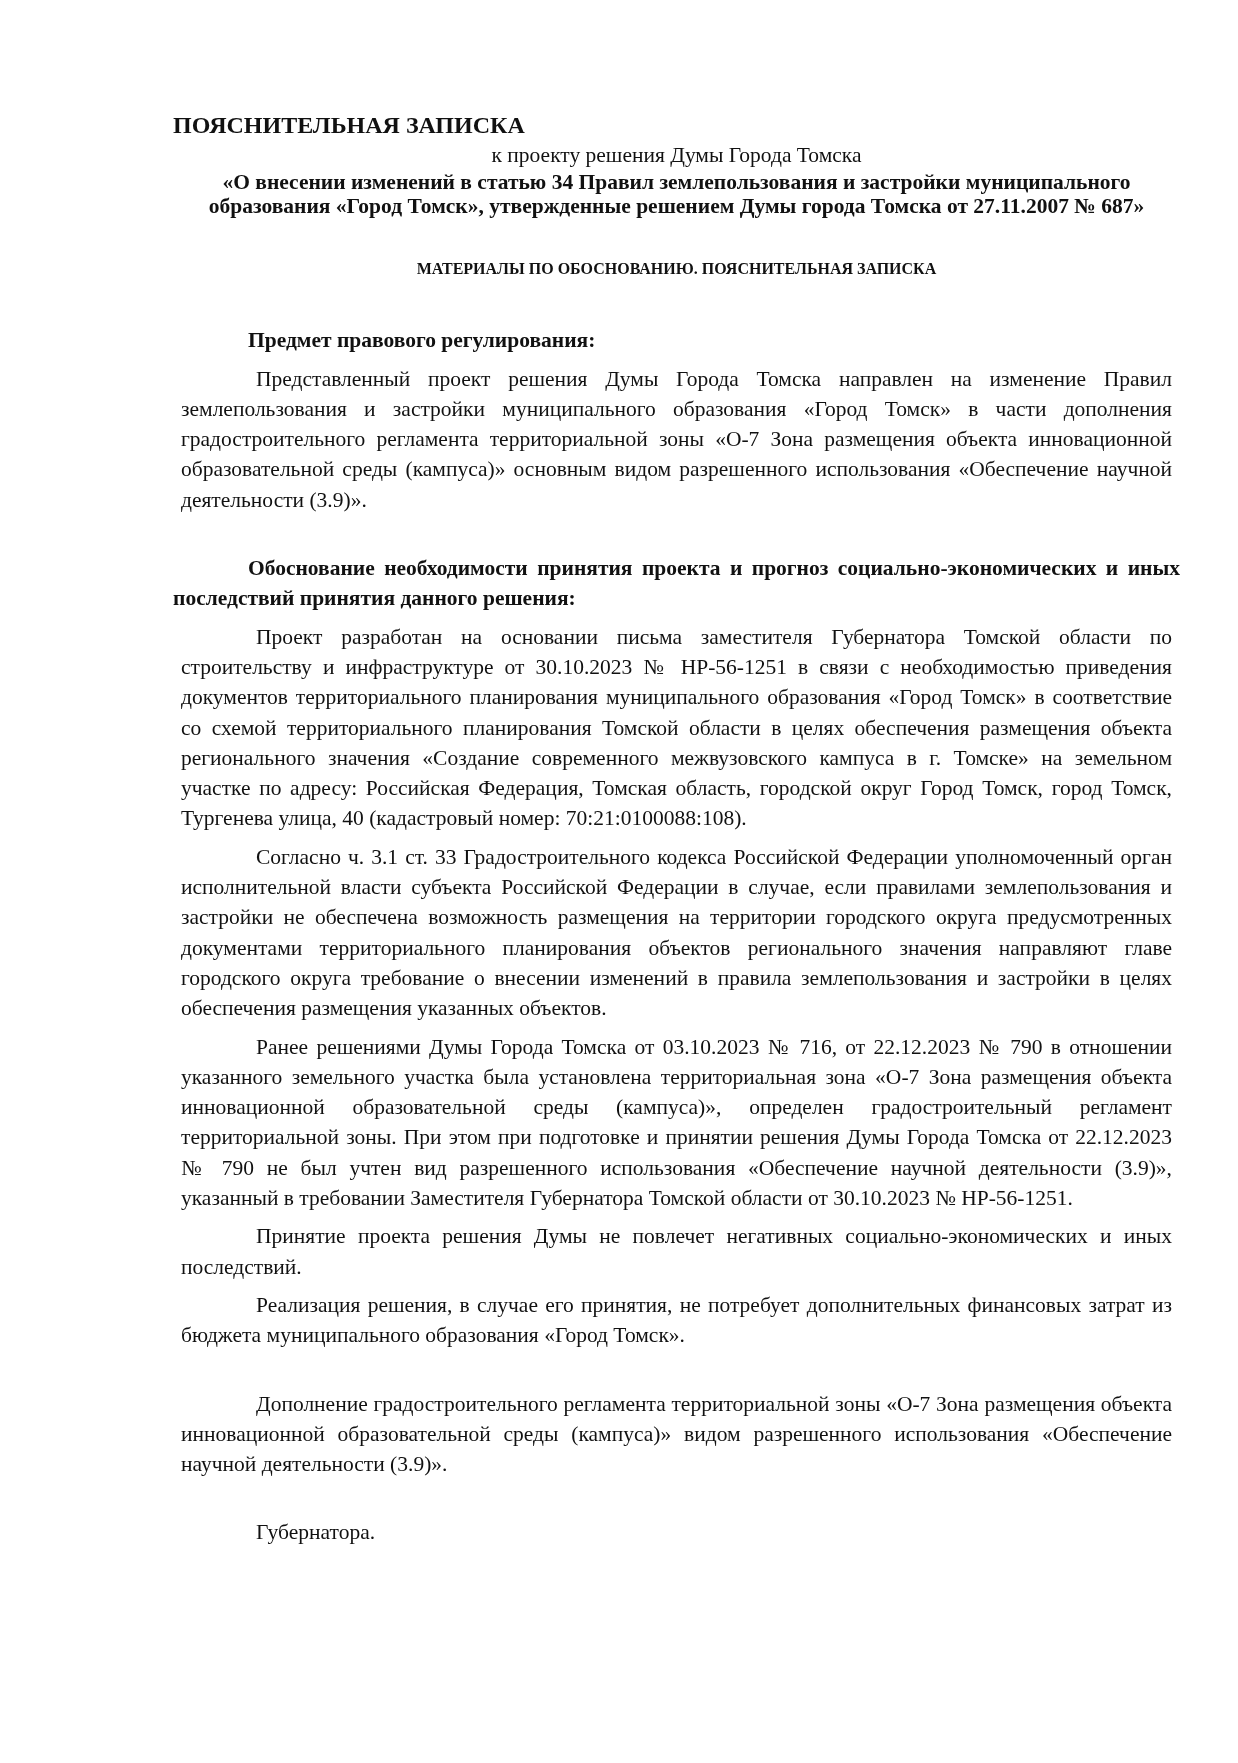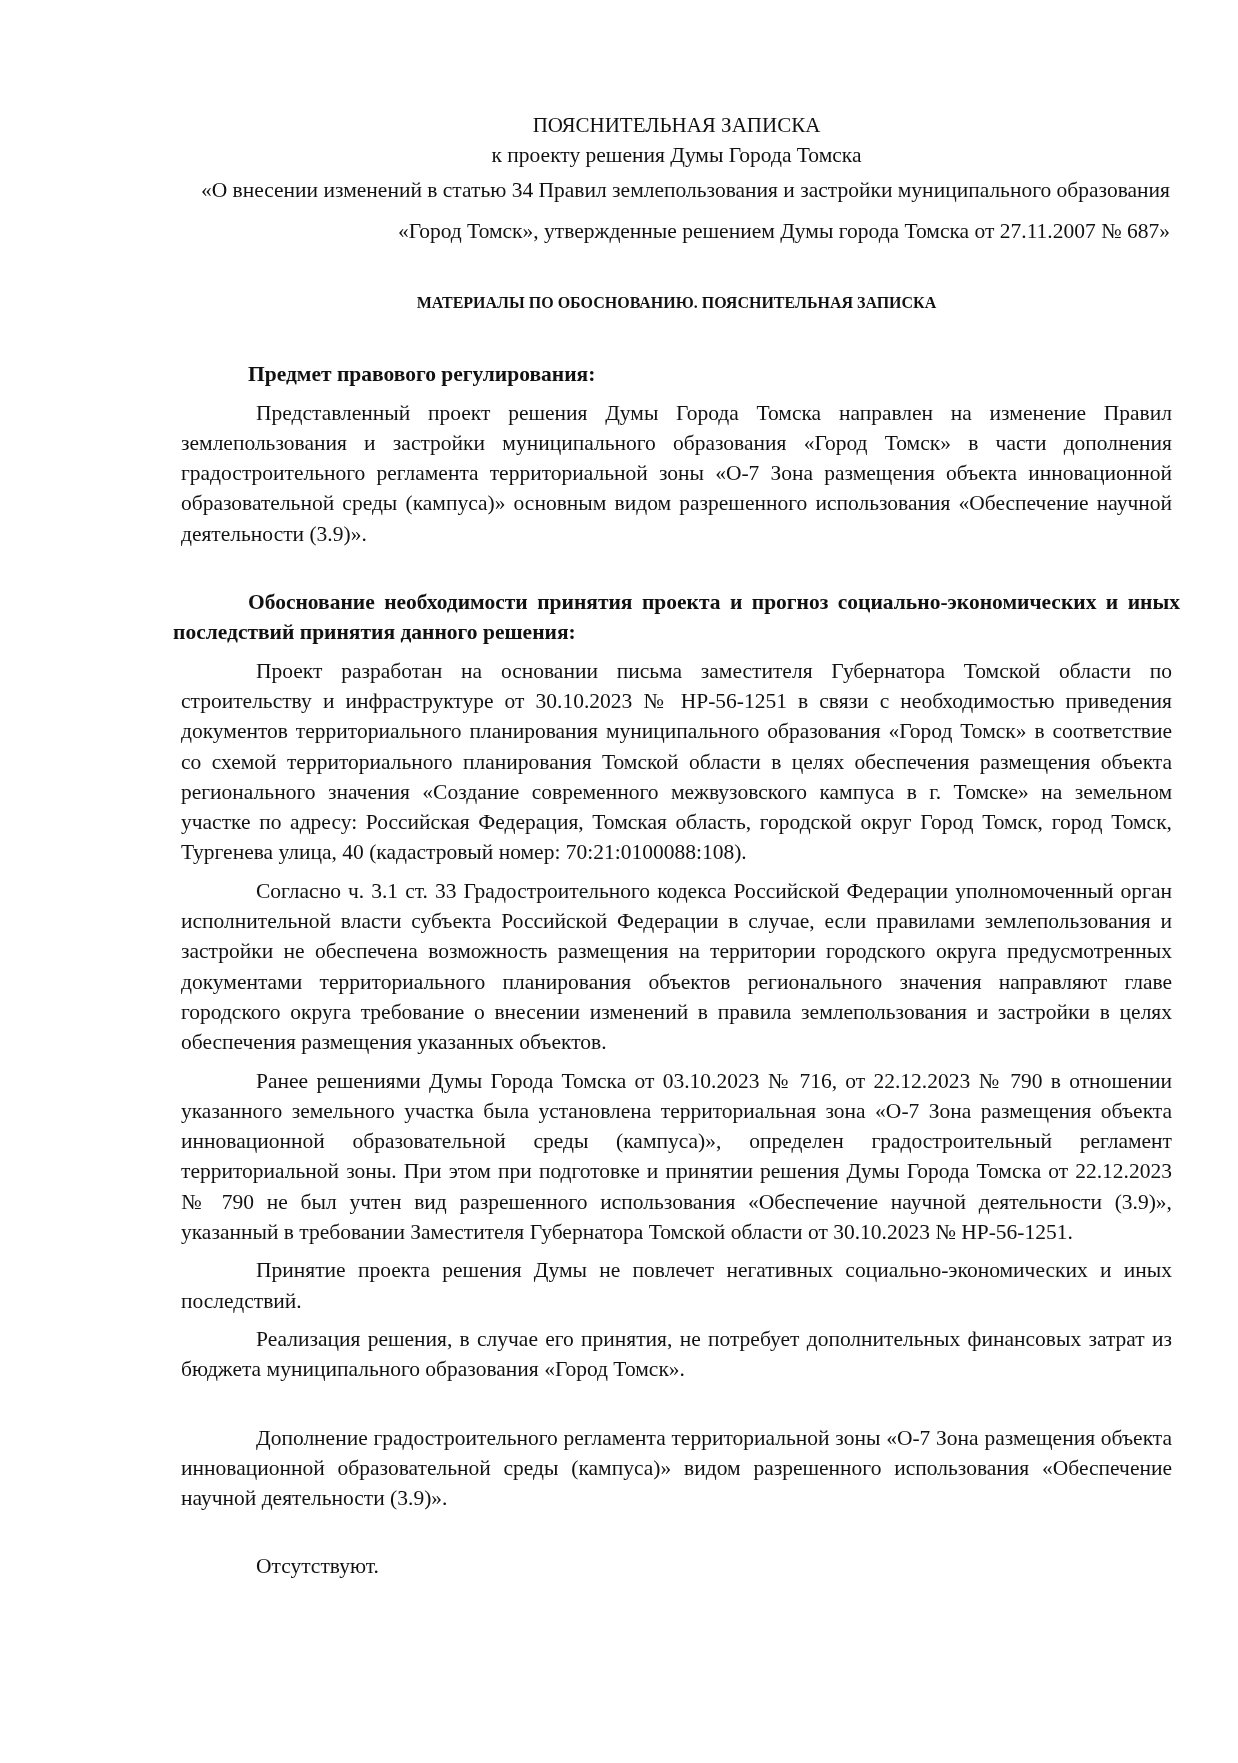--- a/index.html
+++ b/index.html
@@ -17,33 +17,32 @@
     }
     .page {
       position: absolute;
       left: 173px;
       top: 110px;
       width: 1007px;
       font-size: 21.5px;
       line-height: 30.3px;
     }
     .title {
-      font-weight: normal;
-      font-size: 21px;
-      text-align: center;
+      font-weight: bold;
+      font-size: 24px;
       line-height: 30px;
     }
     .subtitle {
       text-align: center;
       line-height: 30px;
     }
     .doc-name {
-      font-weight: normal;
-      text-align: right;
-      line-height: 41px;
+      font-weight: bold;
+      text-align: center;
+      line-height: 24px;
       padding: 0 10px;
     }
     .section-title {
       font-weight: bold;
       text-align: center;
       margin-top: 36px;
       font-size: 16px;
     }
     .heading {
       font-weight: bold;
@@ -88,15 +87,15 @@
     <p class="para">Ранее решениями Думы Города Томска от 03.10.2023 № 716, от 22.12.2023 № 790 в отношении указанного земельного участка была установлена территориальная зона «О-7 Зона размещения объекта инновационной образовательной среды (кампуса)», определен градостроительный регламент территориальной зоны. При этом при подготовке и принятии решения Думы Города Томска от 22.12.2023 № 790 не был учтен вид разрешенного использования «Обеспечение научной деятельности (3.9)», указанный в требовании Заместителя Губернатора Томской области от 30.10.2023 № НР-56-1251.</p>
     <p class="para">Принятие проекта решения Думы не повлечет негативных социально-экономических и иных последствий.</p>
     <p class="para">Реализация решения, в случае его принятия, не потребует дополнительных финансовых затрат из бюджета муниципального образования «Город Томск».</p>
   </div>
 
   <div class="block">
     <p class="para">Дополнение градостроительного регламента территориальной зоны «О-7 Зона размещения объекта инновационной образовательной среды (кампуса)» видом разрешенного использования «Обеспечение научной деятельности (3.9)».</p>
   </div>
 
   <div class="block">
-    <p class="para noindent-para">Отсутствуют.</p>
+    <p class="para noindent-para">Губернатора.</p>
   </div>
 </div>
 
 </body></html>

